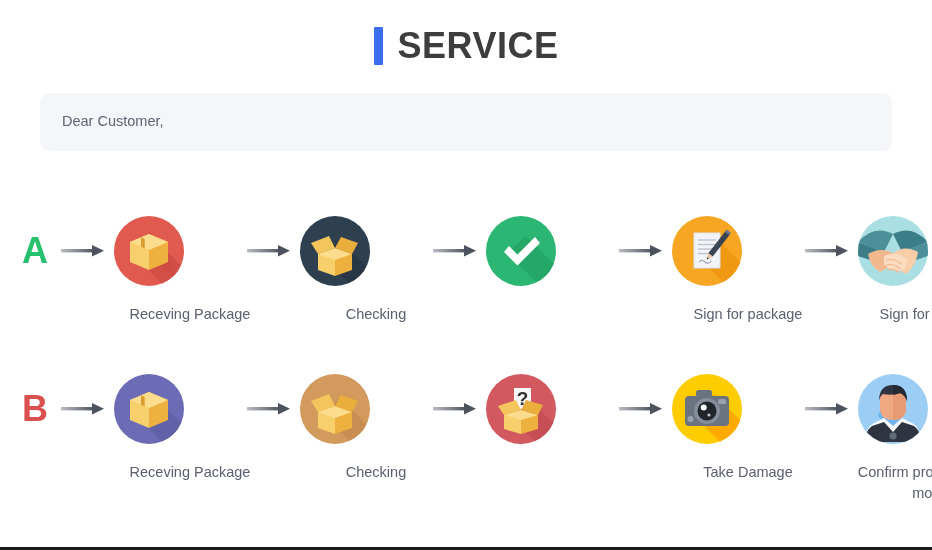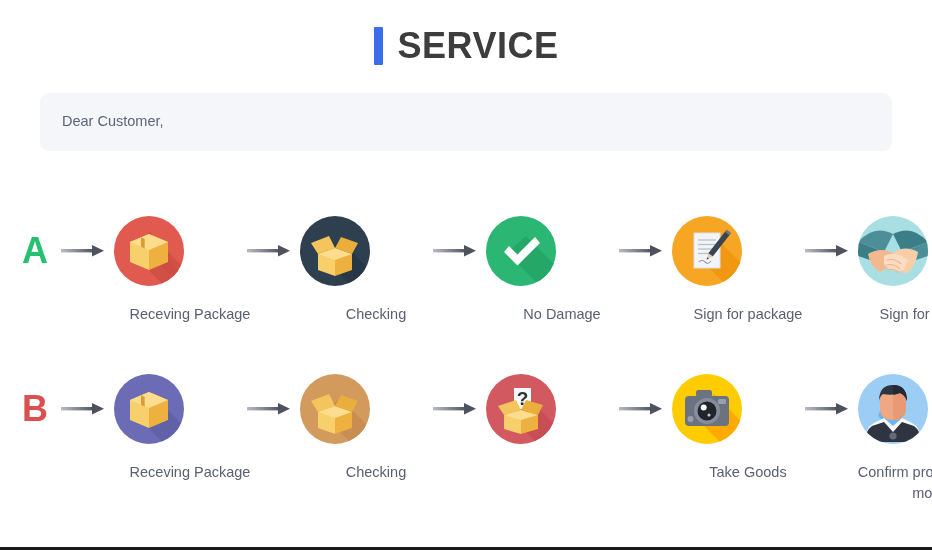--- a/index.html
+++ b/index.html
@@ -170,21 +170,20 @@
                 <circle cx="39" cy="39" r="35"></circle>
               </clipPath>
             </defs>
           <circle cx="39" cy="39" r="35" fill="#2bb673"></circle>
           <g clip-path="url(#cA3)">
               <path d="M25 41 L62 78 L78 78 L78 58 L44 24 Z" fill="#25a566" opacity=".9"></path>
             </g>
           <path d="M22 40 L27 34 L35.5 42.5 L53 25 L58 31 L35.5 53.5 Z" fill="#ffffff"></path>
         </svg>
       </div>
-      <div class="step-label">No Damage</div>
     </div>
 
     <div class="arrow">
       <svg width="44" height="18" viewBox="0 0 44 18">
         <rect x="0" y="7" width="33" height="3.4" fill="url(#ag1)"></rect>
         <path d="M31 3 L43 8.7 L31 14.5 Z" fill="#4d535e"></path>
       </svg>
     </div>
 
     <div class="step">
@@ -382,21 +381,21 @@
             <rect x="17" y="26" width="44" height="30" rx="4" fill="#6b7280"></rect>
             <rect x="50" y="29" width="8" height="5" rx="1.5" fill="#9aa1ad"></rect>
             <circle cx="22.5" cy="49" r="3" fill="#9aa1ad"></circle>
             <circle cx="39" cy="41" r="13" fill="#878e9b"></circle>
             <circle cx="39" cy="41" r="9.5" fill="#20242b"></circle>
             <circle cx="35.7" cy="37.5" r="3" fill="#ffffff"></circle>
             <circle cx="41" cy="45" r="1.6" fill="#ffffff" opacity=".75"></circle>
           </g>
         </svg>
       </div>
-      <div class="step-label">Take Goods</div>
+      <div class="step-label">Take Damage</div>
     </div>
 
     <div class="arrow">
       <svg width="44" height="18" viewBox="0 0 44 18">
         <rect x="0" y="7" width="33" height="3.4" fill="url(#ag1)"></rect>
         <path d="M31 3 L43 8.7 L31 14.5 Z" fill="#4d535e"></path>
       </svg>
     </div>
 
     <div class="step wide">

